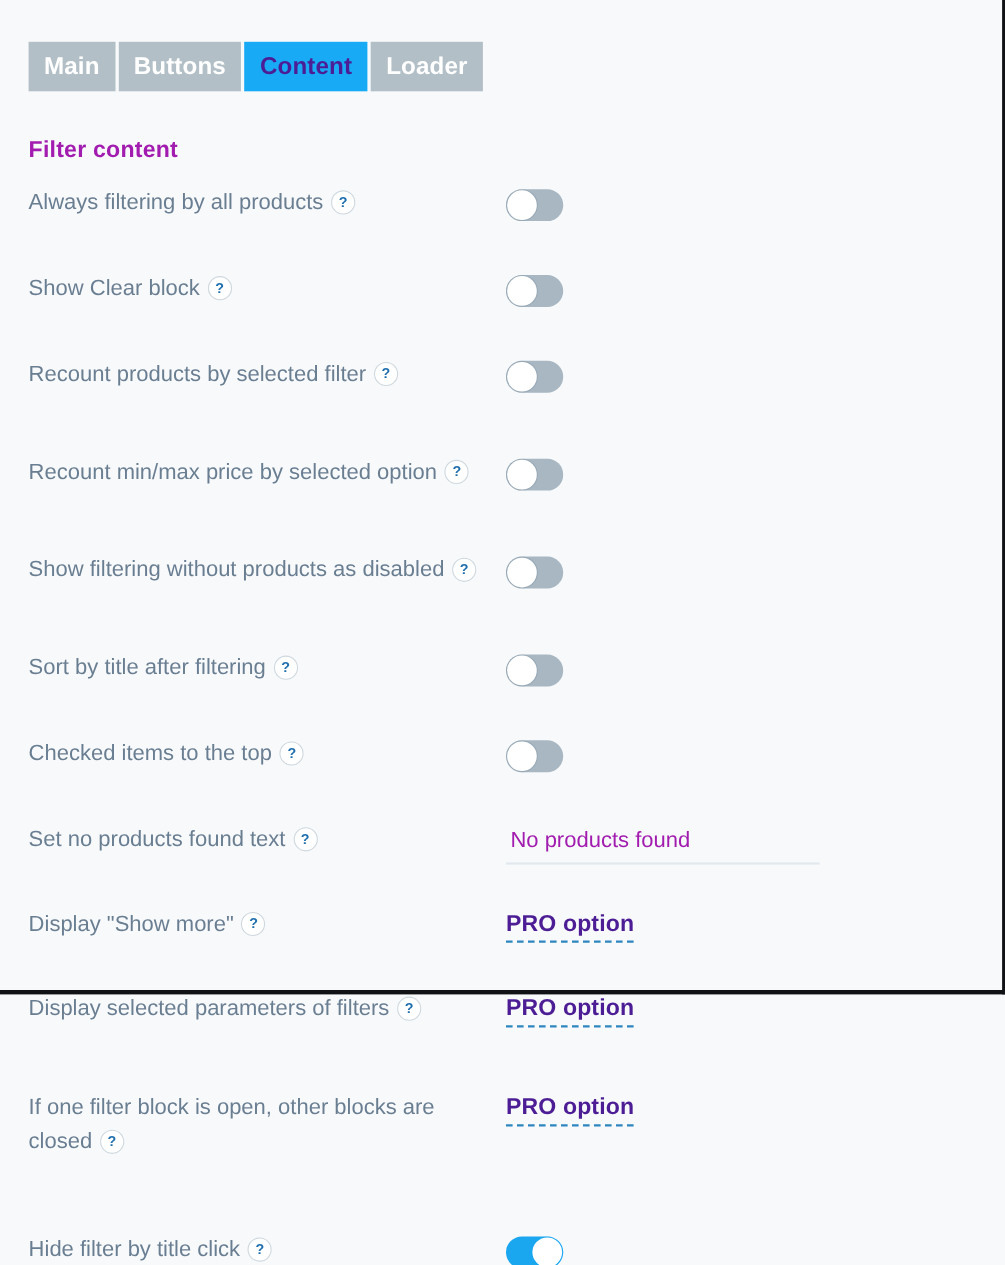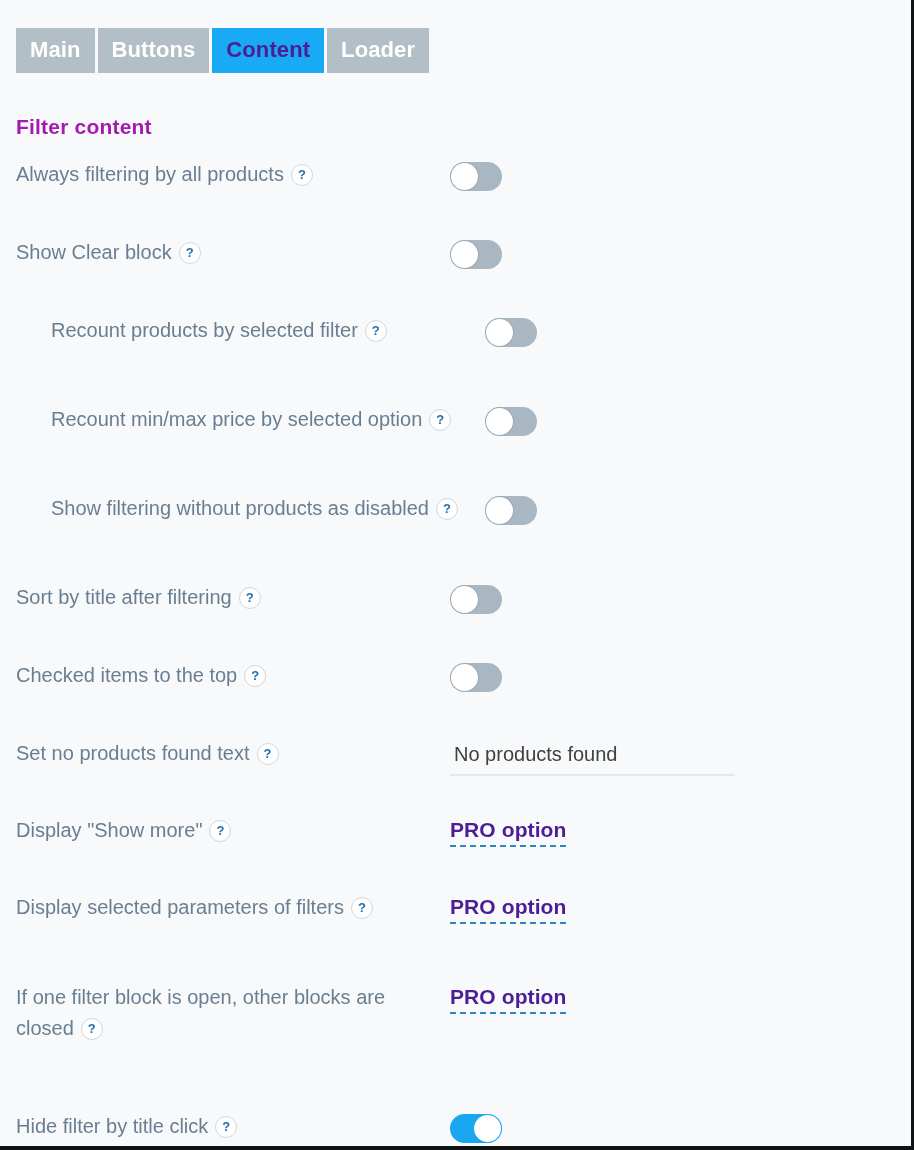--- a/index.html
+++ b/index.html
@@ -13,25 +13,25 @@
     height: 1150px;
     background: #f7f9fb;
     font-family: "Liberation Sans", sans-serif;
     overflow: hidden;
   }
 
   
   .page {
     position: relative;
     width: 914px;
-    height: 1150px;
+    height: 904px;
     background: #f7f9fb;
     border-right: 3px solid #111216;
     border-bottom: 4px solid #111216;
-    padding: 0;
+    padding: 10px;
   }
 
   
   .tabs {
     display: flex;
     align-items: flex-start;
     gap: 3px;
     padding: 28px 0 0 16px;
   }
   .tab {
@@ -79,21 +79,21 @@
     line-height: 31px;
     padding-right: 14px;
   }
   .row-control {
     flex: 1 1 auto;
     padding-top: 3px;
   }
 
   
   .row.h1 { min-height: 78px; }   
-  .row.h2 { min-height: 89px; margin-left: 35px; }   
+  .row.h2 { min-height: 89px; }   
   .row.h3 { min-height: 77px; }   
   .row.h4 { min-height: 90px; }   
   .row.last { min-height: 60px; margin-top: 39px; }
 
   
   .help {
     display: inline-flex;
     align-items: center;
     justify-content: center;
     width: 22px;
@@ -141,21 +141,21 @@
     box-shadow: 0 0 0 1px rgba(26,167,240,.35);
   }
 
   
   .text-input {
     width: 285px;
     border: none;
     border-bottom: 2px solid #e2e8ee;
     background: transparent;
     outline: none;
-    color: #404040;
+    color: #a21caf;
     font-size: 20px;
     font-family: "Liberation Sans", sans-serif;
     padding: 2px 4px 8px 4px;
   }
   .text-input::placeholder { color: #b3bfc9; }
 
   
   .pro-link {
     display: inline-block;
     color: #4c1d95;

